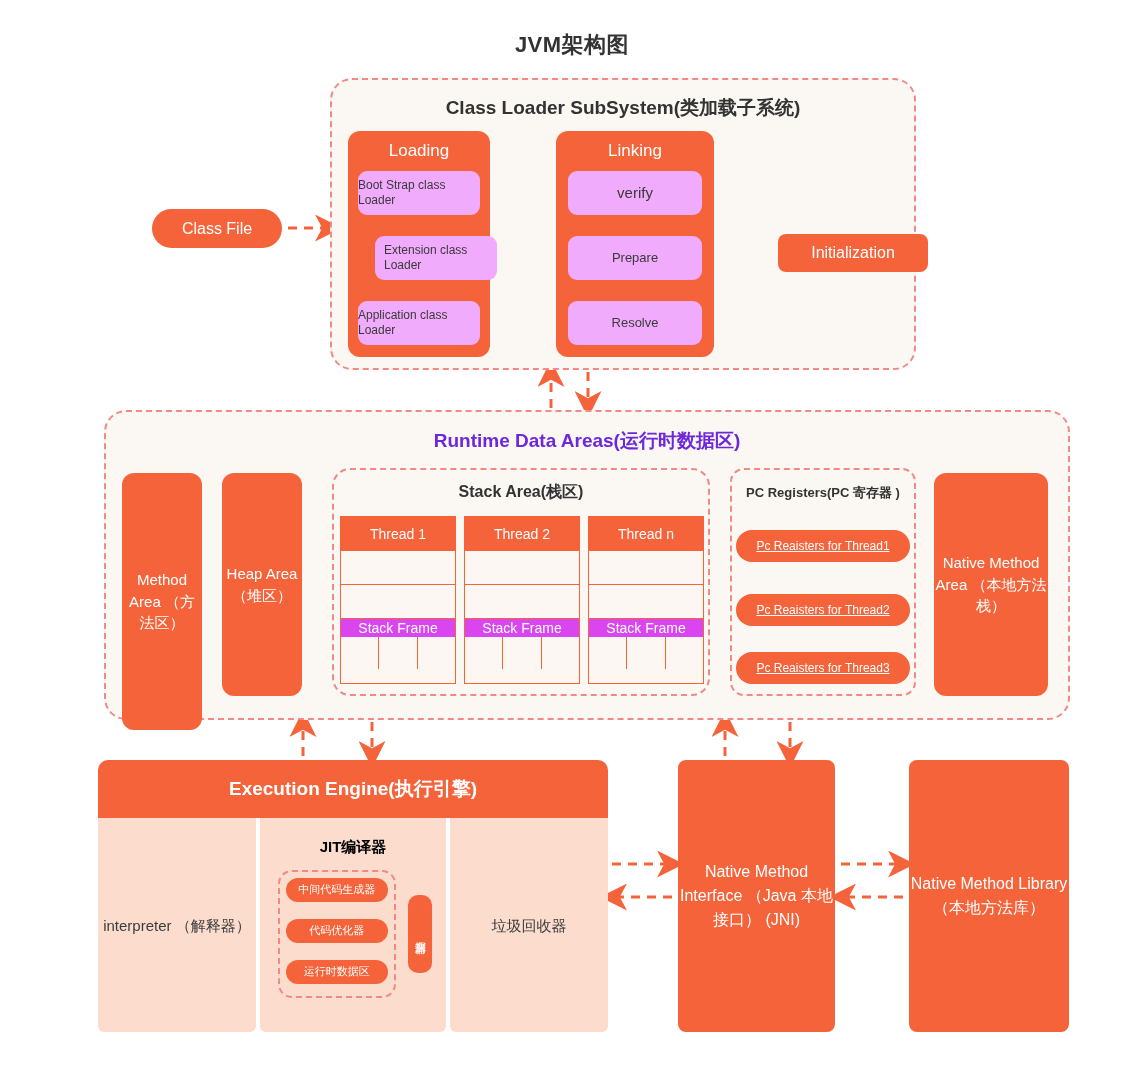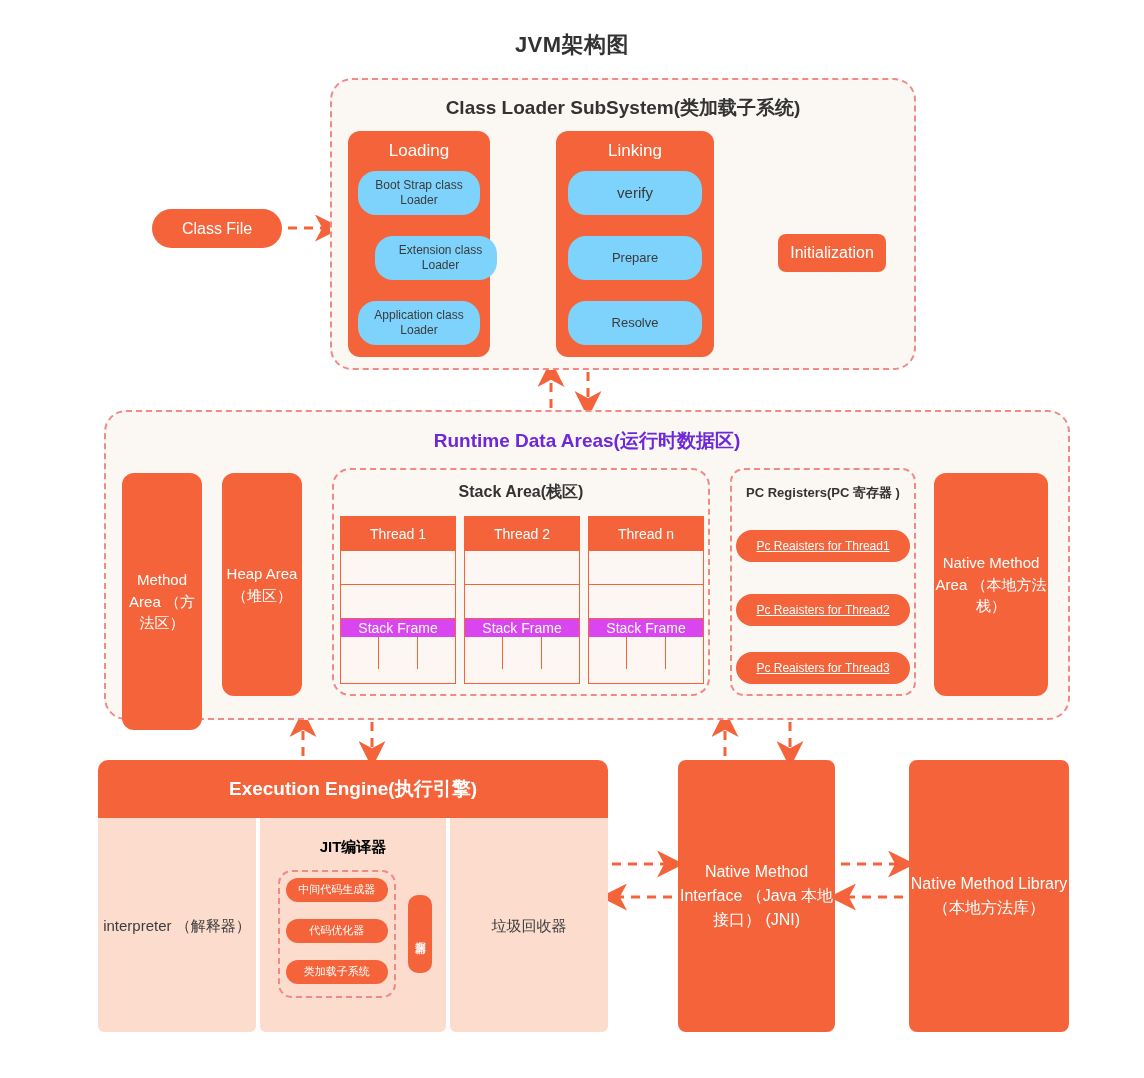--- a/index.html
+++ b/index.html
@@ -48,35 +48,35 @@
   #cls-sub{left:330px;top:78px;width:586px;height:292px;}
   #cls-sub-title{left:330px;top:95px;width:586px;font-size:19px;font-weight:bold;color:#333;}
 
   #loading-col{left:348px;top:131px;width:142px;height:226px;border-radius:12px;
     display:block;padding-top:10px;}
   #linking-col{left:556px;top:131px;width:158px;height:226px;border-radius:12px;
     display:block;padding-top:10px;}
   .col-title{font-size:17px;color:#fff;text-align:center;display:block;padding-bottom:6px;}
 
   .sub-box{
-    position:absolute;background:#7dd3fc;color:#3a3a3a;border-radius:18px;
-    display:flex;align-items:center;justify-content:center;text-align:center;
+    position:absolute;background:#f0abfc;color:#3a3a3a;border-radius:9px;
+    display:flex;align-items:center;justify-content:center;text-align:left;
     font-size:12px;line-height:1.25;box-sizing:border-box;
   }
 
   #bs-loader{left:10px;top:40px;width:122px;height:44px;}
   #ext-loader{left:27px;top:105px;width:122px;height:44px;padding-left:9px;}
   #app-loader{left:10px;top:170px;width:122px;height:44px;}
 
   #verify{left:12px;top:40px;width:134px;height:44px;font-size:15px;}
   #prepare{left:12px;top:105px;width:134px;height:44px;font-size:13px;}
   #resolve{left:12px;top:170px;width:134px;height:44px;font-size:13px;}
 
   #class-file{left:152px;top:209px;width:130px;height:39px;font-size:16px;}
-  #initialization{left:778px;top:234px;width:108px;height:38px;font-size:16px;border-radius:8px;}
+  #initialization{left:778px;top:234px;width:150px;height:38px;font-size:16px;border-radius:8px;}
 
   
   #rda{left:104px;top:410px;width:966px;height:310px;}
   #rda-title{left:104px;top:428px;width:966px;font-size:19px;font-weight:bold;color:#6d28d9;}
 
   #method-area{left:122px;top:473px;width:80px;height:257px;border-radius:12px;
     font-size:15px;line-height:1.45;}
   #heap-area{left:222px;top:473px;width:80px;height:223px;border-radius:12px;
     font-size:15px;line-height:1.45;}
 
@@ -256,21 +256,21 @@
 
   <div id="exec-wrap">
     <div class="solid" id="exec-head">Execution Engine(执行引擎)</div>
     <div id="exec-body">
       <div class="exec-cell">interpreter （解释器）</div>
       <div class="exec-cell" id="jit-cell">
         <div id="jit-title">JIT编译器</div>
         <div id="jit-dashed"></div>
         <div class="jit-item" id="jit1">中间代码生成器</div>
         <div class="jit-item" id="jit2">代码优化器</div>
-        <div class="jit-item" id="jit3">类加载子系统</div>
+        <div class="jit-item" id="jit3">运行时数据区</div>
         <div id="detector">探测器</div>
       </div>
       <div class="exec-cell">垃圾回收器</div>
     </div>
   </div>
 
   <div class="solid" id="jni">Native Method Interface （Java 本地接口） (JNI)</div>
   <div class="solid" id="nm-lib">Native Method Library （本地方法库）</div>
 
 </div>

